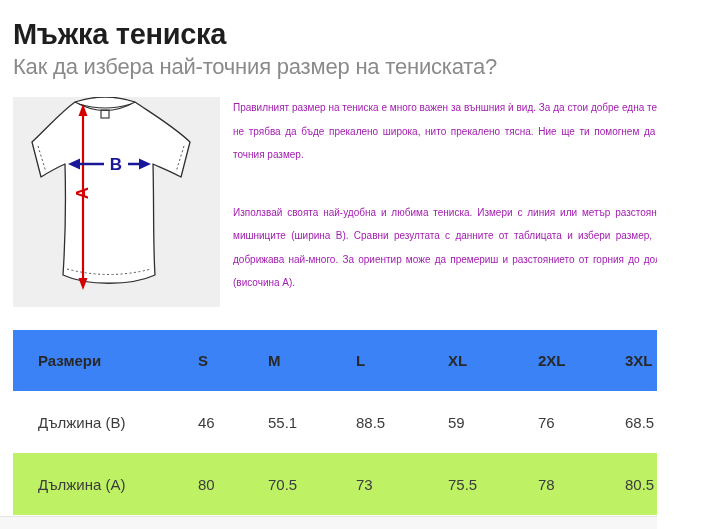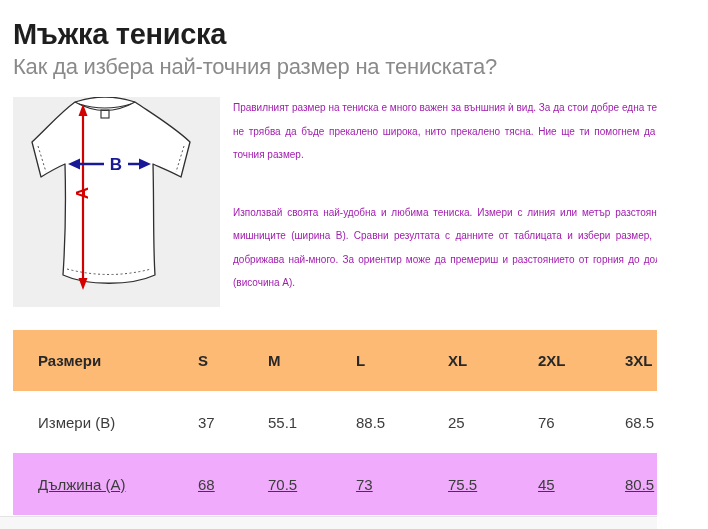--- a/index.html
+++ b/index.html
@@ -26,23 +26,23 @@
   .intro p{margin:0;}
   .intro p + p{margin-top:34px;}
   .size-table{
     position:absolute;left:13px;top:330px;width:677px;
     border-collapse:collapse;table-layout:fixed;
     font-size:15px;color:#3c3c3c;
   }
   .size-table th,.size-table td{
     padding:0;text-align:left;vertical-align:middle;font-weight:400;
   }
-  .size-table thead tr{height:61px;background:#fdba74;}
+  .size-table thead tr{height:61px;background:#3b82f6;}
   .size-table tbody tr{height:62px;}
-  .size-table tbody tr:nth-child(2){background:#f0abfc;text-decoration:underline;}
+  .size-table tbody tr:nth-child(2){background:#bef264;}
   .size-table thead th{font-weight:700;color:#282828;}
   .size-table .label-col{padding-left:25px;}
   .footer-strip{
     position:absolute;left:0;top:516px;width:708px;height:13px;
     background:#f7f7f7;border-top:1px solid #e4e4e4;box-sizing:border-box;
   }
   
   .shirt-line{fill:#ffffff;stroke:#2f2f2f;stroke-width:1.3;stroke-linejoin:round;}
   .shirt-detail{fill:none;stroke:#2f2f2f;stroke-width:1.1;}
   .shirt-stitch{fill:none;stroke:#555555;stroke-width:1;stroke-dasharray:2,2.5;}
@@ -120,35 +120,35 @@
         <th>S</th>
         <th>M</th>
         <th>L</th>
         <th>XL</th>
         <th>2XL</th>
         <th>3XL</th>
       </tr>
     </thead>
     <tbody>
       <tr>
-        <td class="label-col">Измери (B)</td>
-        <td>37</td>
+        <td class="label-col">Дължина (B)</td>
+        <td>46</td>
         <td>55.1</td>
         <td>88.5</td>
-        <td>25</td>
+        <td>59</td>
         <td>76</td>
         <td>68.5</td>
       </tr>
       <tr>
         <td class="label-col">Дължина (A)</td>
-        <td>68</td>
+        <td>80</td>
         <td>70.5</td>
         <td>73</td>
         <td>75.5</td>
-        <td>45</td>
+        <td>78</td>
         <td>80.5</td>
       </tr>
     </tbody>
   </table>
 
   <div class="footer-strip"></div>
 
 </div>
 
 </body></html>

